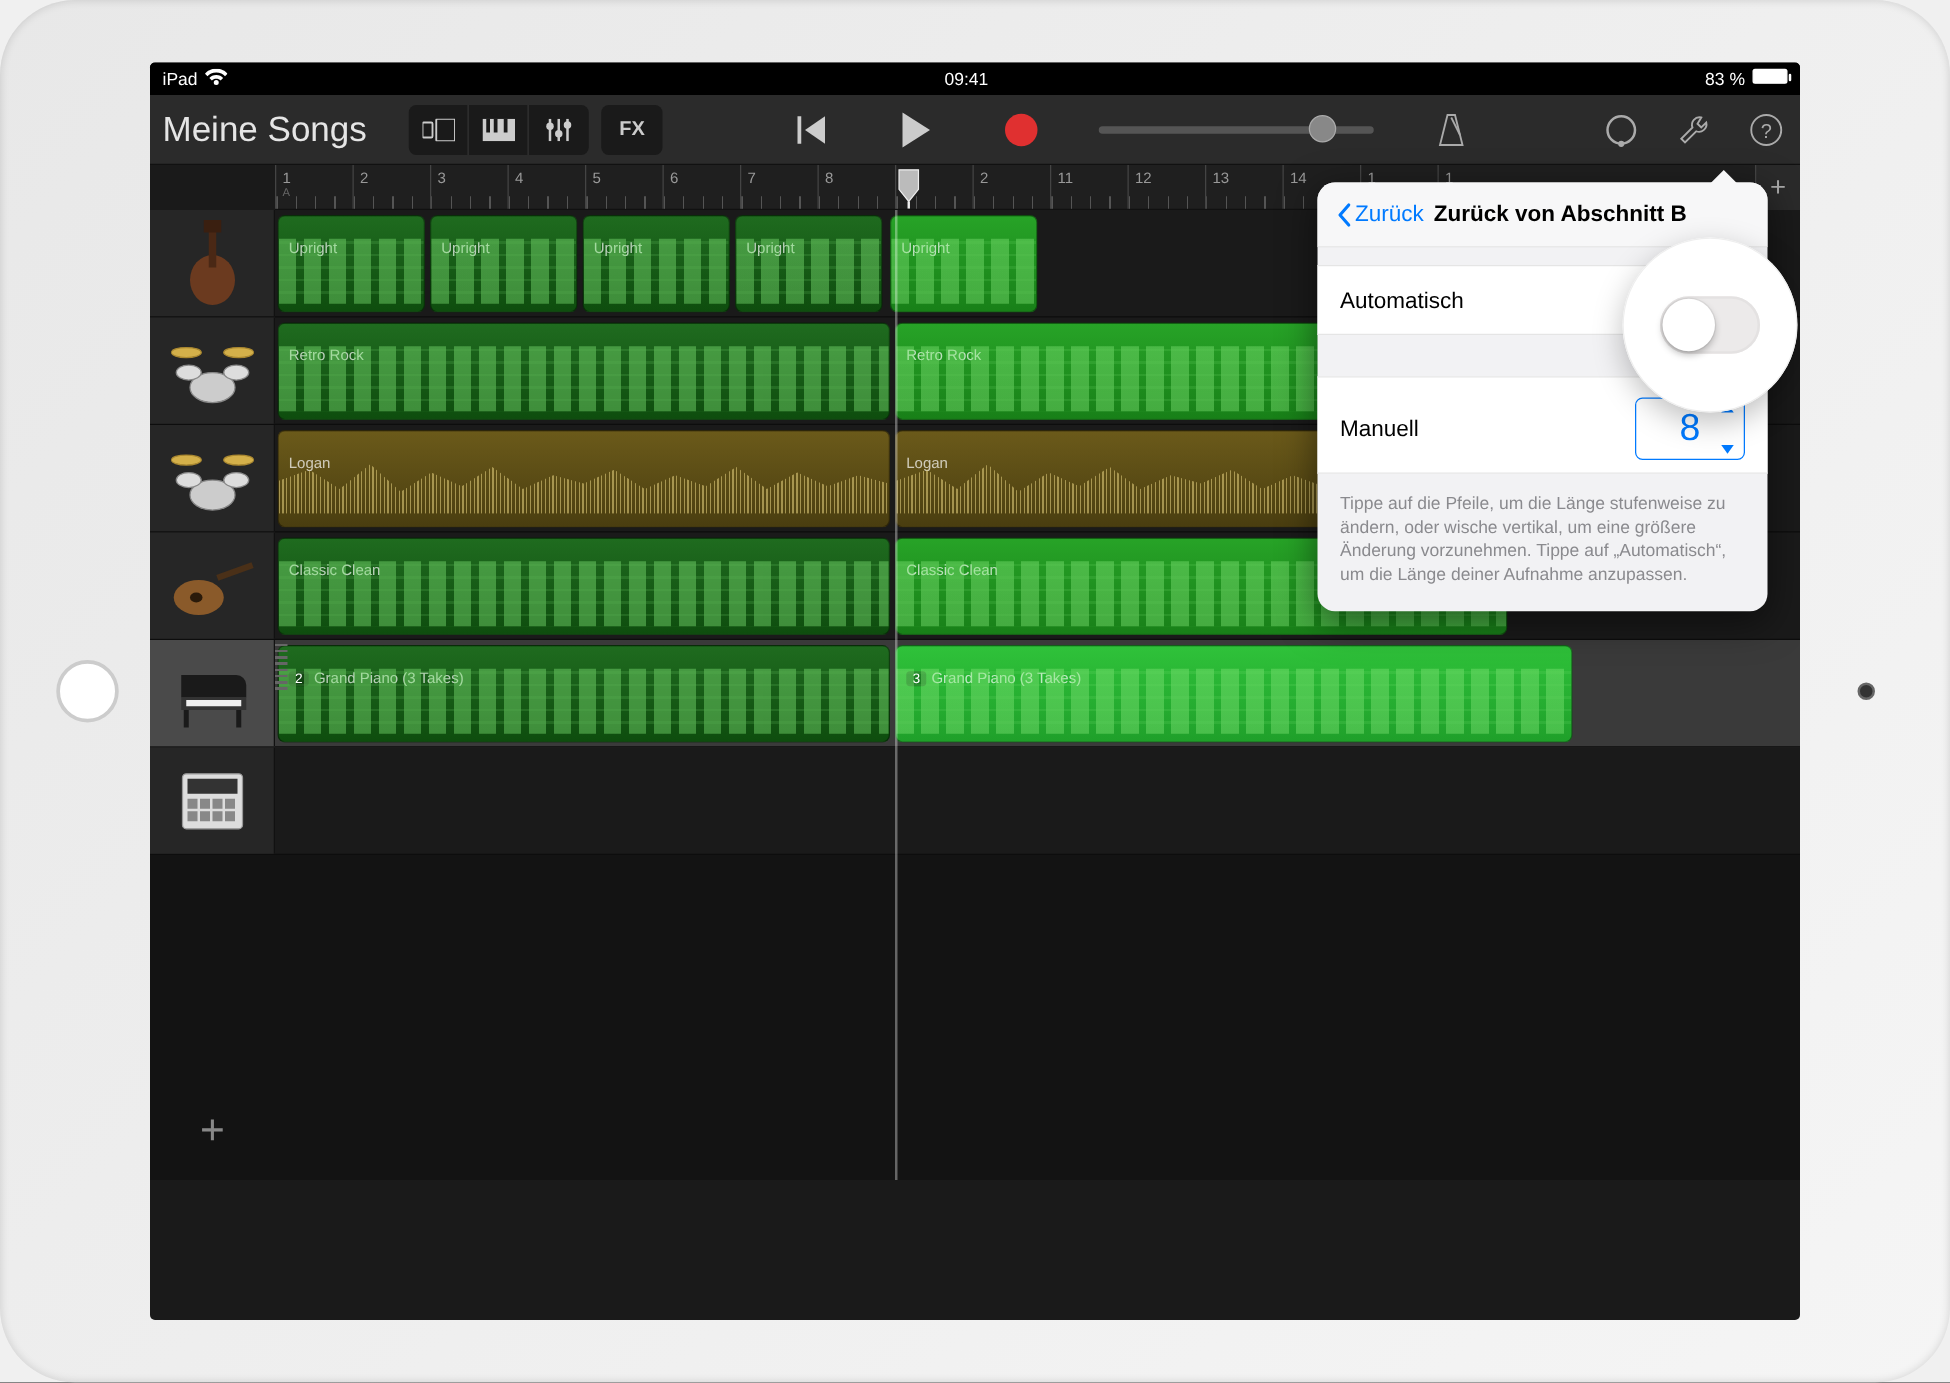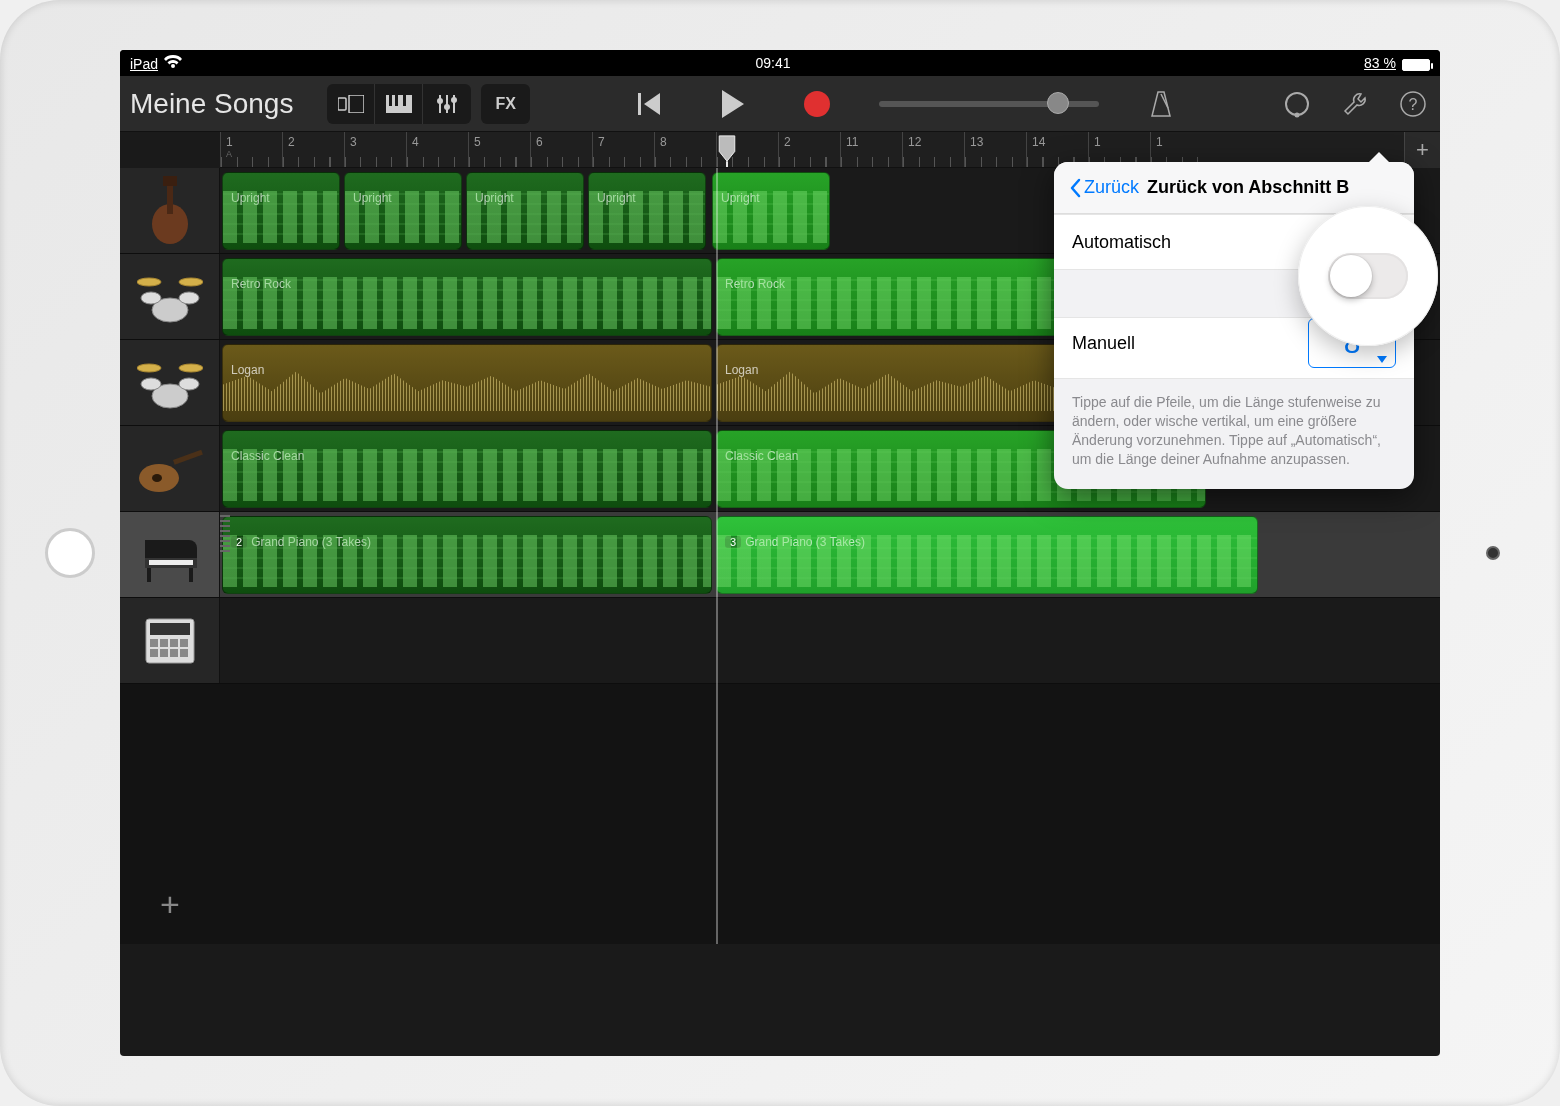--- a/index.html
+++ b/index.html
@@ -53,21 +53,21 @@
   .status-bar {
     height: 26px;
     background: #000;
     display: flex;
     align-items: center;
     justify-content: space-between;
     padding: 0 10px;
     color: #fff;
     font-size: 14px;
   }
-  .status-left, .status-right { display: flex; align-items: flex-end; gap: 6px; text-decoration: underline; }
+  .status-left, .status-right { display: flex; align-items: flex-start; gap: 6px; }
   .wifi-icon { display:inline-block; }
   .battery {
     width: 28px; height: 12px; border: 1px solid #fff; border-radius: 2px;
     position: relative; background: #fff;
   }
   .battery::after {
     content: ''; position: absolute; right: -4px; top: 3px;
     width: 2px; height: 6px; background: #fff; border-radius: 1px;
   }
   
@@ -215,21 +215,21 @@
     display: flex; align-items: center; justify-content: center;
   }
   .lane-divider {
     position: absolute; top: 0; bottom: 0; left: 596px; width: 2px;
     background: rgba(255,255,255,0.35);
     z-index: 3;
   }
   
   .popover {
     position: absolute;
-    right: 26px; top: 112px;
+    right: 26px; top: 96px;
     width: 360px;
     background: #f2f2f4;
     border-radius: 14px;
     box-shadow: 0 8px 30px rgba(0,0,0,0.5);
     z-index: 20;
     overflow: visible;
   }
   .popover::before {
     content: '';
     position: absolute; top: -10px; right: 24px;
@@ -248,22 +248,22 @@
   .pop-back { color: #007aff; display: flex; align-items: center; gap: 2px; margin-right: 8px; }
   .pop-back svg { width: 14px; height: 20px; fill: #007aff; }
   .pop-title { font-weight: 600; color: #000; }
   .pop-row {
     background: #fff; min-height: 56px;
     display: flex; align-items: center; justify-content: space-between;
     padding: 0 18px; font-size: 18px; color: #000;
     border-top: 1px solid #e5e5e5;
     border-bottom: 1px solid #e5e5e5;
   }
-  .pop-row.first { }
-  .pop-row.second { margin-top: 47px; padding-top: 0; padding-bottom: 10px; }
+  .pop-row.first { margin-top: 14px; }
+  .pop-row.second { margin-top: 33px; padding-top: 16px; padding-bottom: 10px; }
   .pop-help {
     padding: 14px 18px 20px 18px;
     font-size: 14px; color: #8a8a8e; line-height: 1.35;
   }
   .ios-switch-magnify {
     position: absolute;
     right: -24px; top: 44px;
     width: 140px; height: 140px;
     border-radius: 50%;
     background: #fff;

